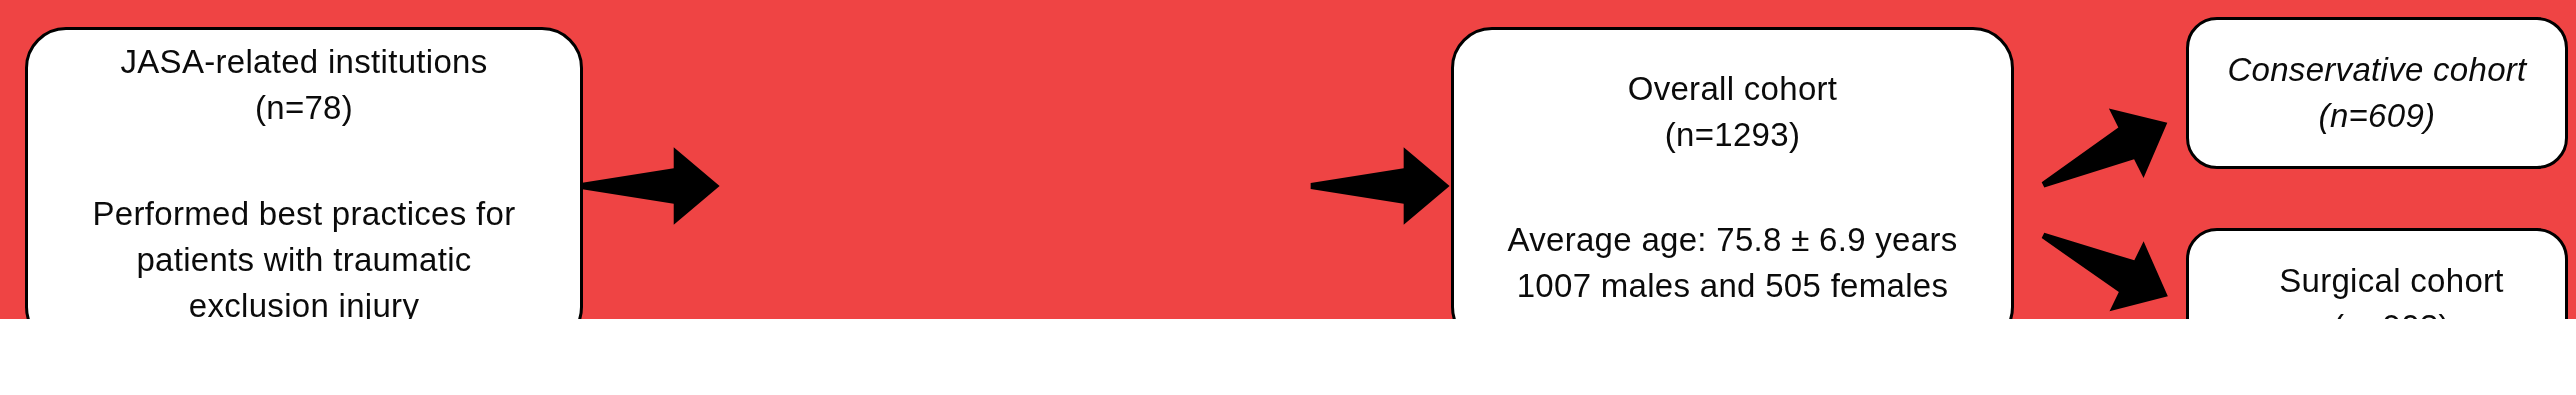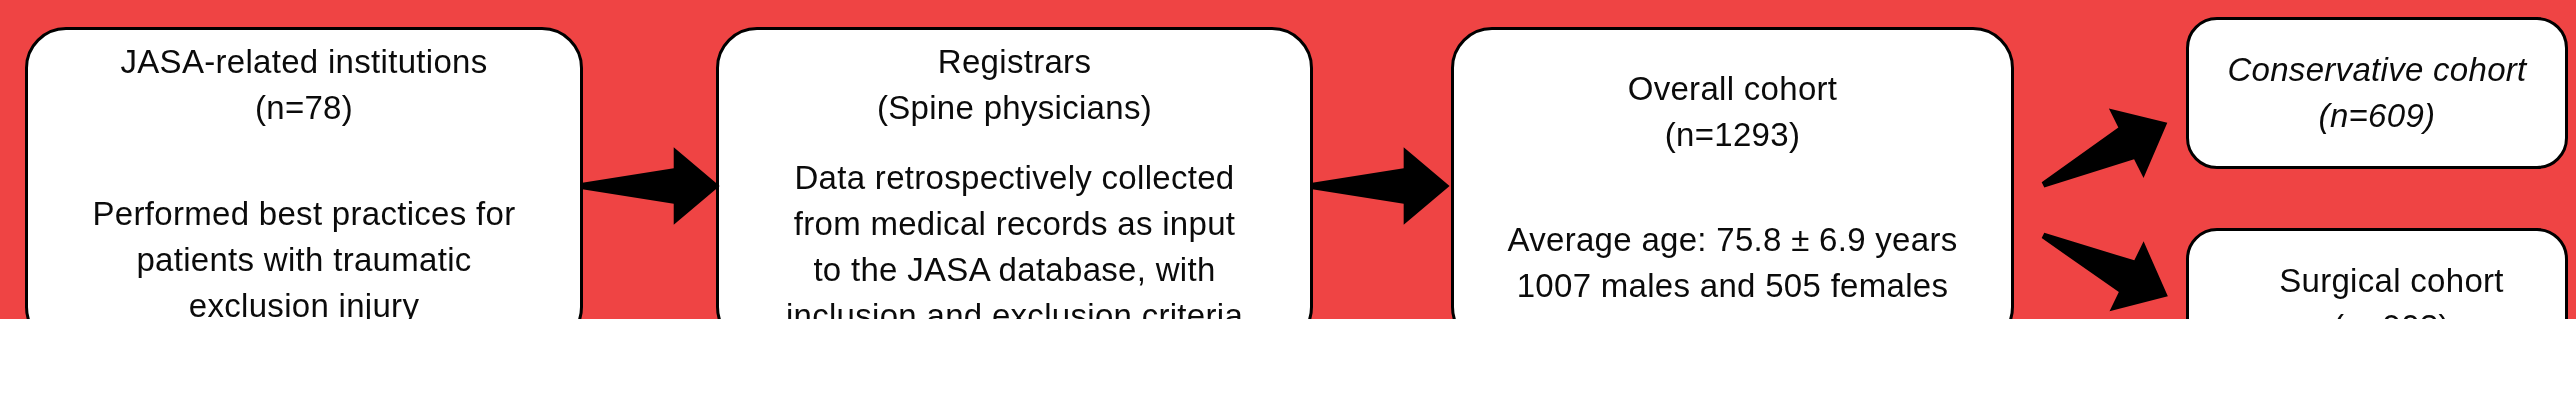--- a/index.html
+++ b/index.html
@@ -57,32 +57,20 @@
       <div class="line">JASA-related institutions</div>
       <div class="line">(n=78)</div>
     </div>
     <div class="block body">
       <div class="line">Performed best practices for</div>
       <div class="line">patients with traumatic</div>
       <div class="line">exclusion injury</div>
     </div>
   </div>
 
-  <div class="box big spread b2">
-    <div class="block header">
-      <div class="line">Registrars</div>
-      <div class="line">(Spine physicians)</div>
-    </div>
-    <div class="block body">
-      <div class="line">Data retrospectively collected</div>
-      <div class="line">from medical records as input</div>
-      <div class="line">to the JASA database, with</div>
-      <div class="line">inclusion and exclusion criteria</div>
-    </div>
-  </div>
 
   <div class="box big centered b3">
     <div class="block header">
       <div class="line">Overall cohort</div>
       <div class="line">(n=1293)</div>
     </div>
     <div class="block body">
       <div class="line">Average age: 75.8 ± 6.9 years</div>
       <div class="line">1007 males and 505 females</div>
     </div>

